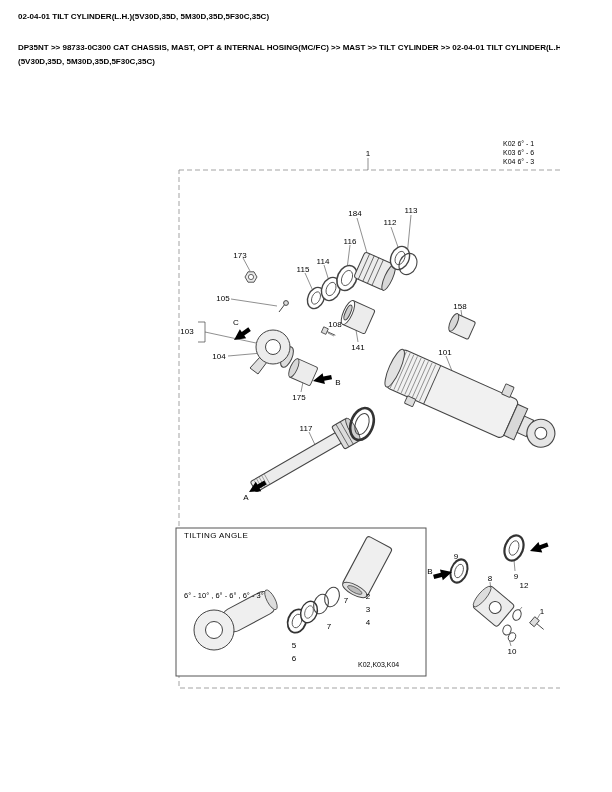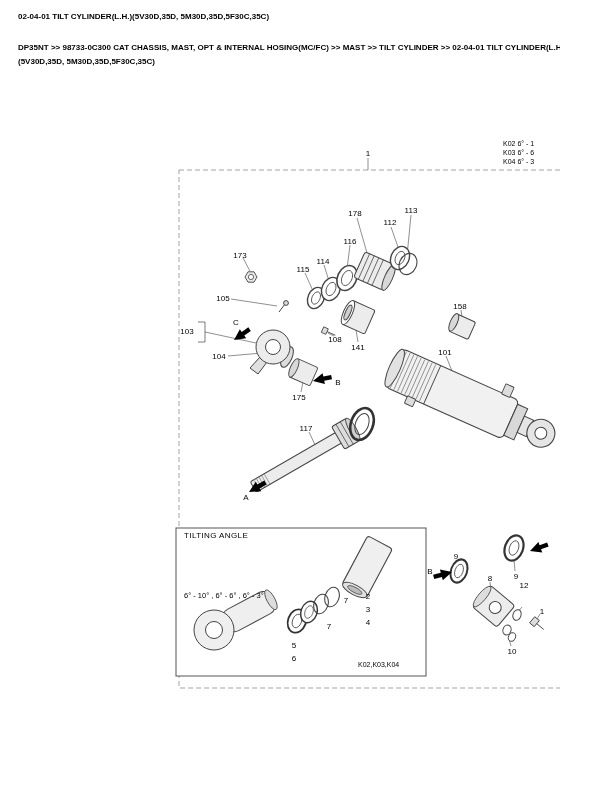--- a/index.html
+++ b/index.html
@@ -232,26 +232,26 @@
     <div>K03 6° - 6</div>
     <div>K04 6° - 3</div>
   </div>
 
   <span class="lbl" style="left:368px;top:153px">1</span>
   <span class="lbl" style="left:240px;top:255px">173</span>
   <span class="lbl" style="left:223px;top:298px">105</span>
   <span class="lbl" style="left:187px;top:331px">103</span>
   <span class="lbl" style="left:219px;top:356px">104</span>
   <span class="lbl" style="left:299px;top:397px">175</span>
-  <span class="lbl" style="left:335px;top:339px">108</span>
+  <span class="lbl" style="left:335px;top:324px">108</span>
   <span class="lbl" style="left:358px;top:347px">141</span>
   <span class="lbl" style="left:303px;top:269px">115</span>
   <span class="lbl" style="left:323px;top:261px">114</span>
   <span class="lbl" style="left:350px;top:241px">116</span>
-  <span class="lbl" style="left:355px;top:213px">178</span>
+  <span class="lbl" style="left:355px;top:213px">184</span>
   <span class="lbl" style="left:390px;top:222px">112</span>
   <span class="lbl" style="left:411px;top:210px">113</span>
   <span class="lbl" style="left:460px;top:306px">158</span>
   <span class="lbl" style="left:445px;top:352px">101</span>
   <span class="lbl" style="left:306px;top:428px">117</span>
   <span class="lbl" style="left:246px;top:497px">A</span>
   <span class="lbl" style="left:338px;top:382px">B</span>
   <span class="lbl" style="left:236px;top:322px">C</span>
 
   <span class="lbl" style="left:456px;top:556px">9</span>

